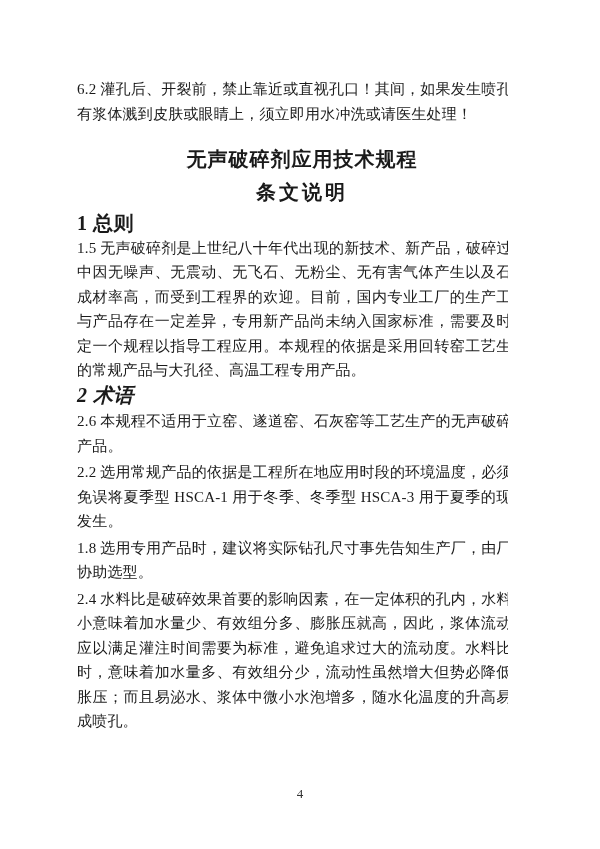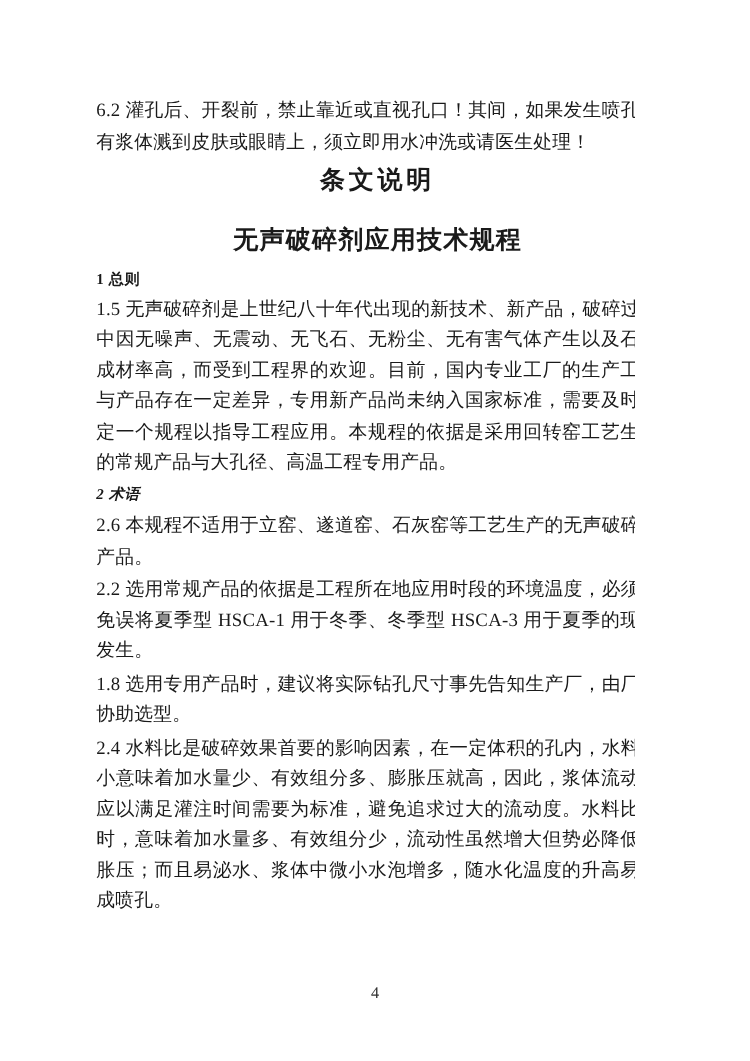--- a/index.html
+++ b/index.html
@@ -39,21 +39,21 @@
     font-weight: bold;
     text-align: center;
     letter-spacing: 1px;
   }
   .doc-title.second {
     margin-top: 3px;
     letter-spacing: 3px;
   }
   .sec-heading {
     margin: 4px 0 0 0;
-    font-size: 12px;
+    font-size: 20px;
     line-height: 24.5px;
     font-weight: bold;
     text-align: left;
     letter-spacing: 0.5px;
   }
   .sec-heading.second {
     margin-top: 0;
     font-style: italic;
   }
   .s2-par {
@@ -71,22 +71,22 @@
   }
 </style>
 </head>
 <body>
 
 <div class="page">
   <div class="content">
 
     <p class="body-par first">6.2 灌孔后、开裂前，禁止靠近或直视孔口！其间，如果发生喷孔，有浆体溅到皮肤或眼睛上，须立即用水冲洗或请医生处理！</p>
 
+    <div class="doc-title">无声破碎剂应用技术规程</div>
     <div class="doc-title second">条文说明</div>
-    <div class="doc-title">无声破碎剂应用技术规程</div>
 
     <div class="sec-heading">1 总则</div>
     <p class="body-par">1.5 无声破碎剂是上世纪八十年代出现的新技术、新产品，破碎过程中因无噪声、无震动、无飞石、无粉尘、无有害气体产生以及石材成材率高，而受到工程界的欢迎。目前，国内专业工厂的生产工艺与产品存在一定差异，专用新产品尚未纳入国家标准，需要及时制定一个规程以指导工程应用。本规程的依据是采用回转窑工艺生产的常规产品与大孔径、高温工程专用产品。</p>
 
     <div class="sec-heading second">2 术语</div>
     <p class="body-par s2-par">2.6 本规程不适用于立窑、遂道窑、石灰窑等工艺生产的无声破碎剂产品。</p>
     <p class="body-par s2-par">2.2 选用常规产品的依据是工程所在地应用时段的环境温度，必须避免误将夏季型 HSCA-1 用于冬季、冬季型 HSCA-3 用于夏季的现象发生。</p>
     <p class="body-par s2-par">1.8 选用专用产品时，建议将实际钻孔尺寸事先告知生产厂，由厂家协助选型。</p>
     <p class="body-par s2-par">2.4 水料比是破碎效果首要的影响因素，在一定体积的孔内，水料比小意味着加水量少、有效组分多、膨胀压就高，因此，浆体流动度应以满足灌注时间需要为标准，避免追求过大的流动度。水料比大时，意味着加水量多、有效组分少，流动性虽然增大但势必降低膨胀压；而且易泌水、浆体中微小水泡增多，随水化温度的升高易造成喷孔。</p>
 

